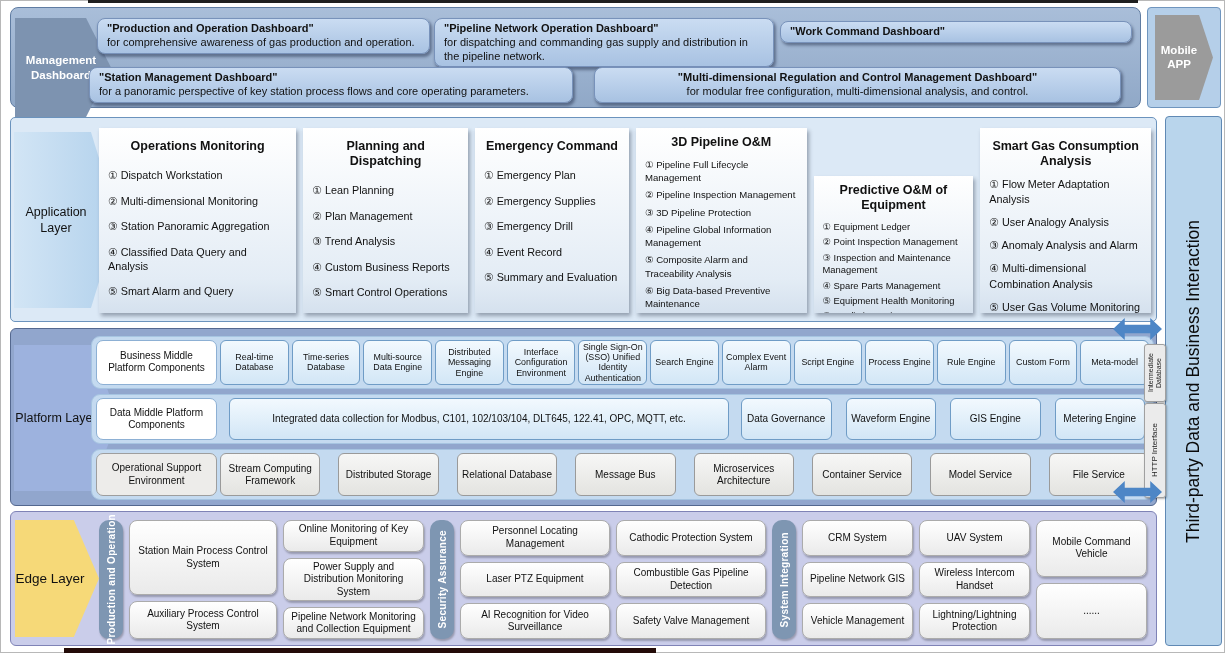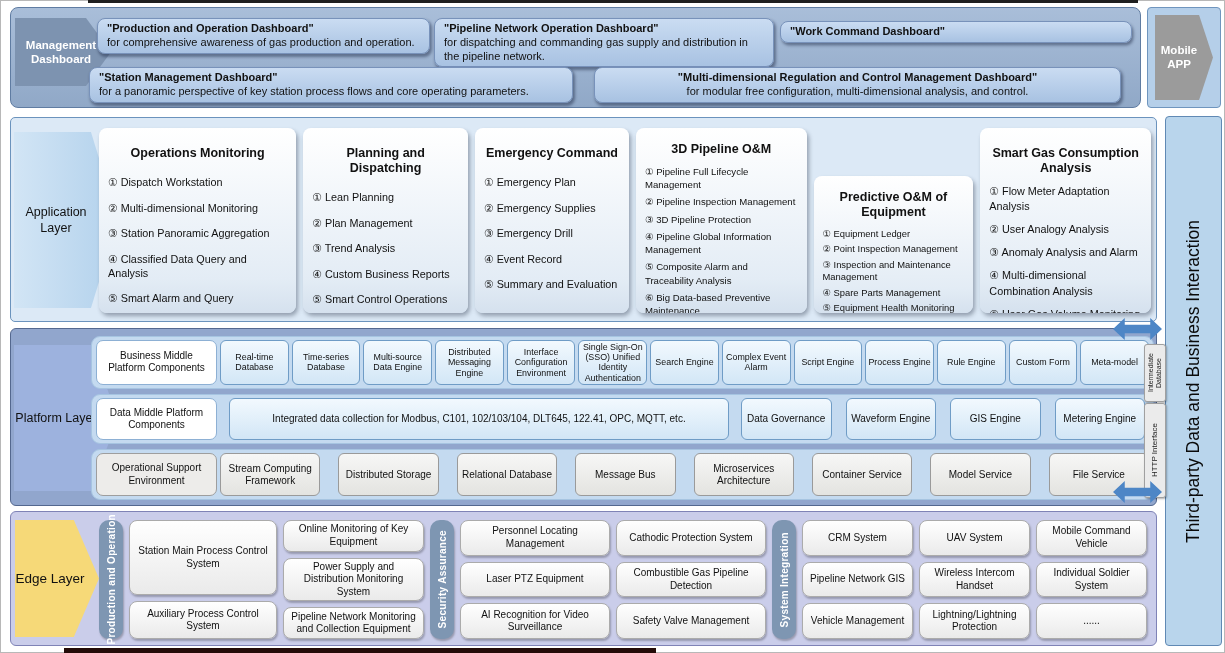--- a/index.html
+++ b/index.html
@@ -9,21 +9,21 @@
 
   .top-strip { position:absolute; left:88px; top:0; width:1050px; height:3px; background:#1f1f1f; }
   .bottom-strip { position:absolute; left:64px; top:648px; width:592px; height:5px; background:#230b08; }
 
   .pent { position:absolute; display:flex; align-items:center; justify-content:center; text-align:center;
           clip-path:polygon(0 0, 74% 0, 100% 50%, 74% 100%, 0 100%); }
 
   
   .mgmt { position:absolute; left:10px; top:7px; width:1131px; height:101px;
           background:linear-gradient(180deg,#a9bed9,#90a8c7); border:1px solid #5f7ca2; border-radius:8px; }
-  .mgmt-pent { left:4px; top:10px; width:96px; height:68px; background:#7d93b0; color:#fff;
+  .mgmt-pent { left:4px; top:10px; width:96px; height:99px; background:#7d93b0; color:#fff;
                font-weight:bold; font-size:11.5px; line-height:1.25; padding-right:16px;padding-left:12px; }
   .mgmt-box { position:absolute; background:linear-gradient(180deg,#cadcf2,#a8c2e2); border:1px solid #7892ba;
               border-radius:8px; box-shadow:1.5px 2.5px 3px rgba(20,30,60,.45); padding:3px 9px;
               font-size:11px; line-height:1.25; }
   .mgmt-title { font-weight:bold; }
   .b1 { left:86px;  top:10px; width:333px; }
   .b2 { left:423px; top:10px; width:340px; }
   .b3 { left:769px; top:13px; width:352px; }
   .b4 { left:78px;  top:59px; width:484px; }
   .b5 { left:583px; top:59px; width:527px; text-align:center; }
@@ -33,22 +33,22 @@
   .mobile-pent { width:100%; height:100%; clip-path:polygon(0 0, 76% 0, 100% 50%, 76% 100%, 0 100%);
                  background:#9b9b9b; color:#fff; font-weight:bold; font-size:11.5px; line-height:1.2;
                  display:flex; align-items:center; justify-content:center; text-align:center; padding-right:10px; }
 
   
   .applayer { position:absolute; left:10px; top:117px; width:1147px; height:205px; background:#dce9f6;
               border:1px solid #6b93bd; border-radius:5px; }
   .app-pent { left:3px; top:14px; width:104px; height:176px; background:linear-gradient(90deg,#d2e5f5,#b2d1ec);
               color:#111; font-size:12.5px; line-height:1.3; padding-right:20px; }
   .cards { position:absolute; left:88px; top:10px; width:1052px; height:185px; display:flex; gap:7px; }
-  .app-card { background:linear-gradient(180deg,#ffffff,#e3ecf5 82%,#d5e1ee); border-radius:8px;
-              box-shadow:2px 3px 4px rgba(40,50,70,.4); padding:12px 7px; overflow:hidden; }
+  .app-card { background:linear-gradient(180deg,#ffffff,#e3ecf5 82%,#d5e1ee); border-radius:0;
+              box-shadow:2px 3px 4px rgba(40,50,70,.4); padding:5px 7px; overflow:hidden; }
   .app-card:nth-child(1){ width:200px; }
   .app-card:nth-child(2){ width:167px; }
   .app-card:nth-child(3){ width:156px; }
   .app-card:nth-child(4){ width:173px; }
   .app-card:nth-child(5){ width:162px;margin-top:48px; }
   .app-card:nth-child(6){ width:173px; }
   .card-title { font-weight:bold; font-size:12.5px; text-align:center; margin:6px 2px 14px; line-height:1.2; }
   .card-item  { font-size:10.8px; margin:0 2px 11.5px; line-height:1.3; }
   .app-card:nth-child(4) .card-title, .app-card:nth-child(5) .card-title { margin:2px 0 8px; }
   .app-card:nth-child(4) .card-item { font-size:9.6px; margin-bottom:4px; line-height:1.38; }
@@ -309,21 +309,20 @@
           <div class="ebox">Pipeline Network GIS</div>
           <div class="ebox">Vehicle Management</div>
         </div>
       <div class="ecol g3">
           <div class="ebox">UAV System</div>
           <div class="ebox">Wireless Intercom Handset</div>
           <div class="ebox">Lightning/Lightning Protection</div>
         </div>
       <div class="ecol g3">
           <div class="ebox">Mobile Command Vehicle</div>
-          <div class="ebox">Individual Soldier System</div>
           <div class="ebox">......</div>
         </div>
     </div>
   </section>
 
   <aside class="sidebar">
     <span>Third-party Data and Business Interaction</span>
   </aside>
   <div class="tab tab-idb">
     <span>Intermediate Database</span>

